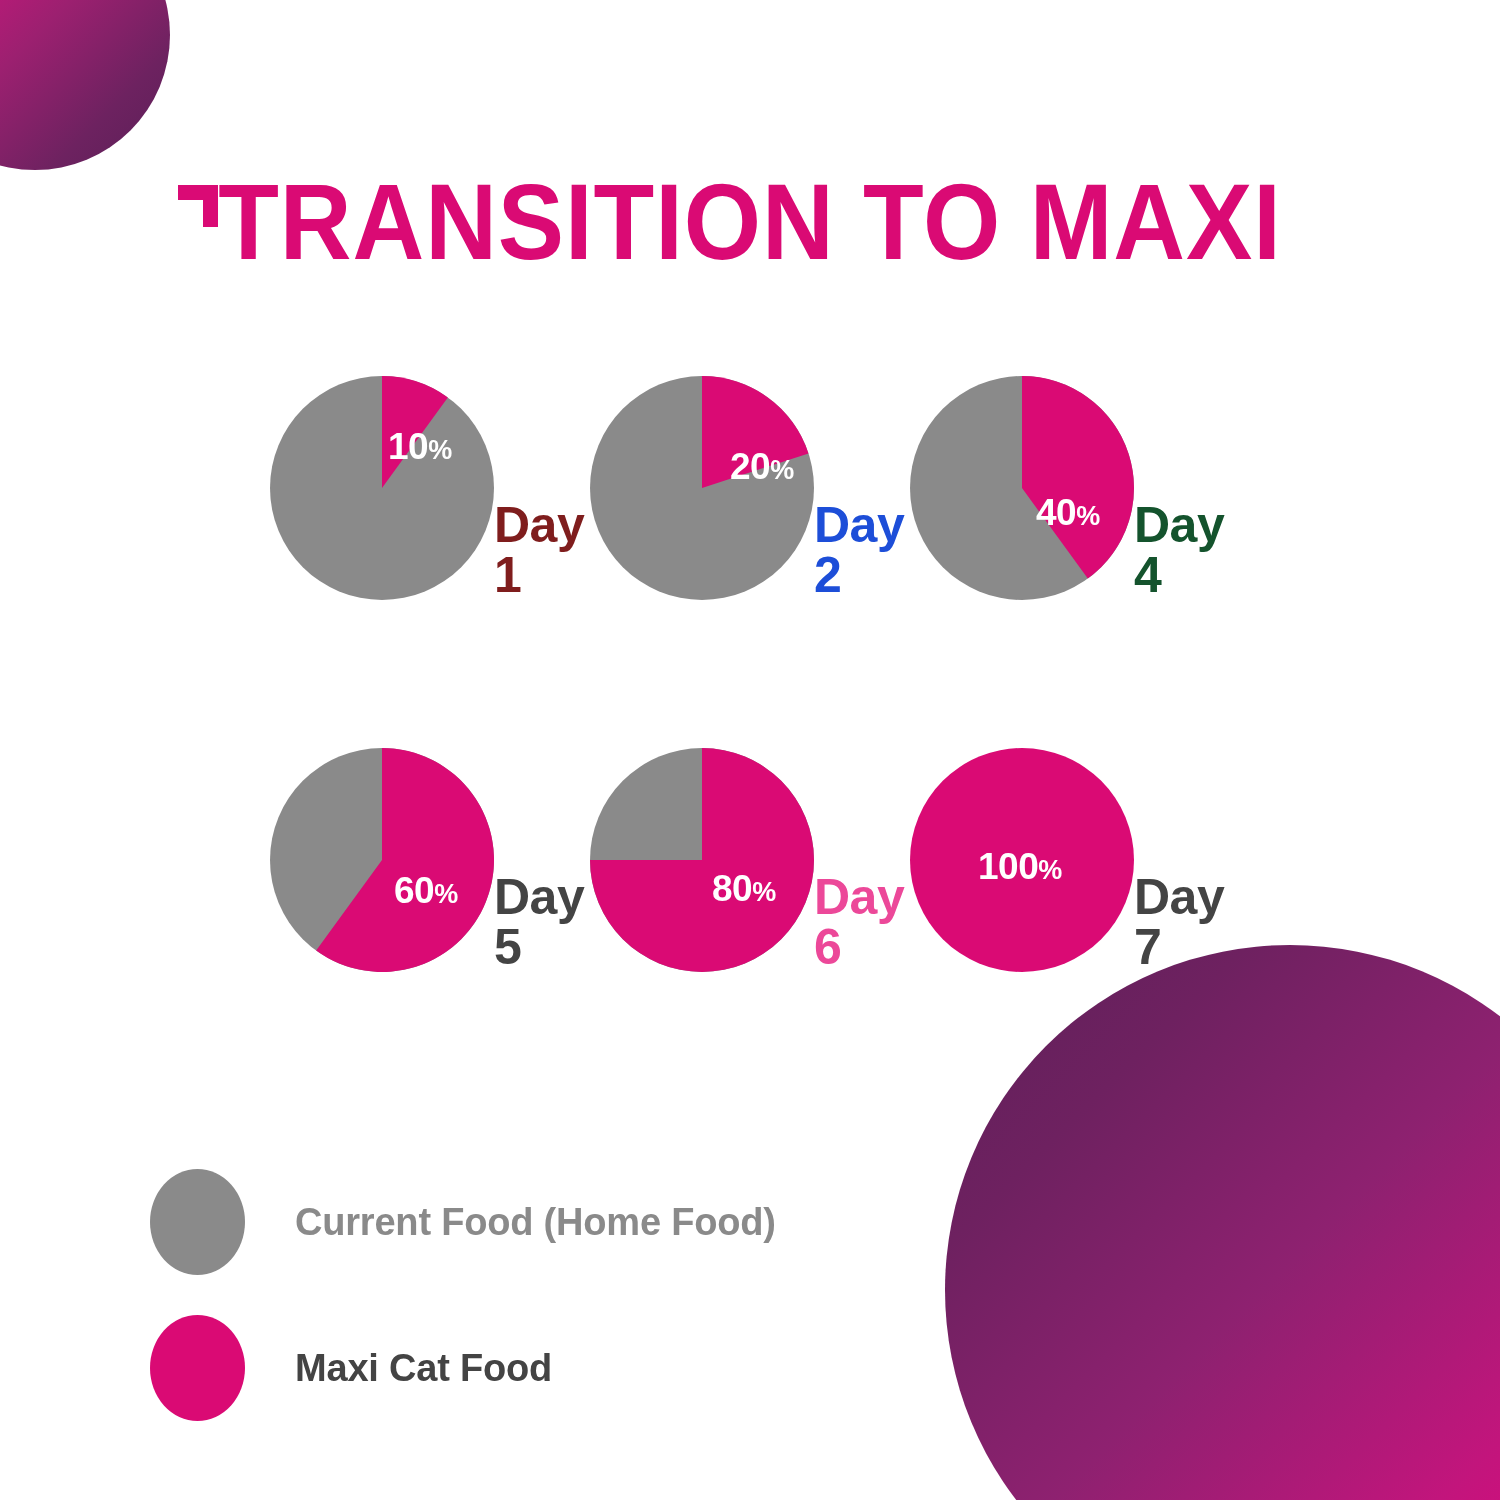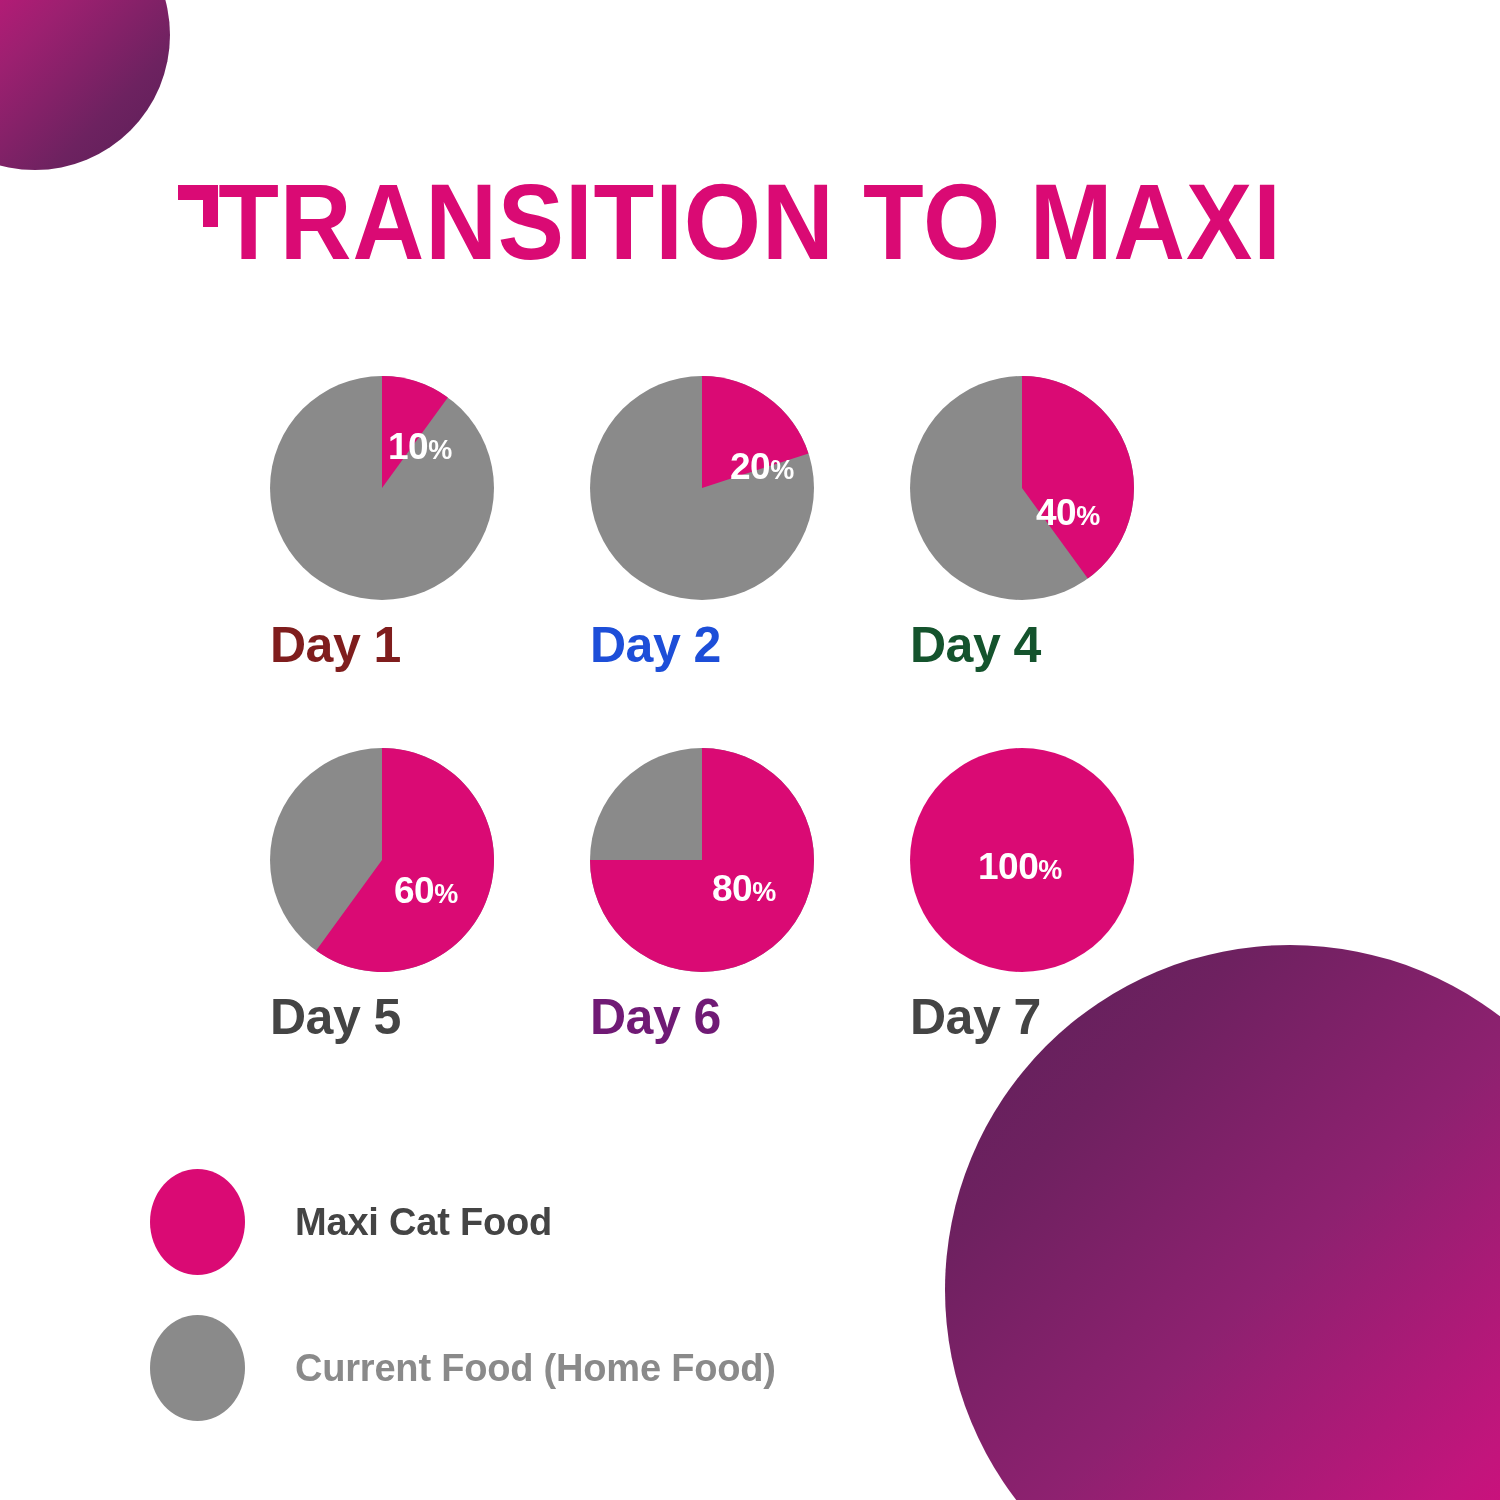--- a/index.html
+++ b/index.html
@@ -95,22 +95,22 @@
     left: 0;
     width: 1500px;
     justify-content: center;
   }
   #row-1 { top: 376px; }
   #row-2 { top: 748px; }
 
   .pie-cell {
     width: 320px;
     display: flex;
-    flex-direction: column;
-    align-items: flex-start;
+    flex-direction: row;
+    align-items: flex-end;
   }
 
   .pie-wrap {
     position: relative;
     width: 224px;
     height: 224px;
   }
   .pie-wrap svg {
     display: block;
     width: 224px;
@@ -227,37 +227,37 @@
         <div class="day-label" style="color: rgb(68, 68, 68);">Day 5</div>
       </div>
       <div class="pie-cell">
         <div class="pie-wrap">
           <svg viewBox="0 0 224 224">
             <circle cx="112" cy="112" r="112" fill="#8a8a8a"></circle>
             <path d="M 112 112 L 112 0 A 112 112 0 1 1 0 112.00000000000001 Z" fill="#da0a74"></path>
           </svg>
           <div class="pie-label" style="left: 122px; top: 122px;"><span>80</span><span class="pct-sign">%</span></div>
         </div>
-        <div class="day-label" style="color: #701a75;">Day 6</div>
+        <div class="day-label" style="color: #ec4899;">Day 6</div>
       </div>
       <div class="pie-cell">
         <div class="pie-wrap">
           <svg viewBox="0 0 224 224">
             <circle cx="112" cy="112" r="112" fill="#da0a74"></circle>
           </svg>
           <div class="pie-label" style="left: 68px; top: 100px;"><span>100</span><span class="pct-sign">%</span></div>
         </div>
         <div class="day-label" style="color: rgb(68, 68, 68);">Day 7</div>
       </div>
     </div>
 
   <div class="legend" id="legend">
+      <div class="legend-row">
+        <div class="legend-dot" style="background: rgb(138, 138, 138);"></div>
+        <div class="legend-text" style="color: rgb(138, 138, 138);">Current Food (Home Food)</div>
+      </div>
       <div class="legend-row">
         <div class="legend-dot" style="background: rgb(218, 10, 116);"></div>
         <div class="legend-text" style="color: rgb(68, 68, 68);">Maxi Cat Food</div>
       </div>
-      <div class="legend-row">
-        <div class="legend-dot" style="background: rgb(138, 138, 138);"></div>
-        <div class="legend-text" style="color: rgb(138, 138, 138);">Current Food (Home Food)</div>
-      </div>
     </div>
 
 </div>
 
 </body></html>

